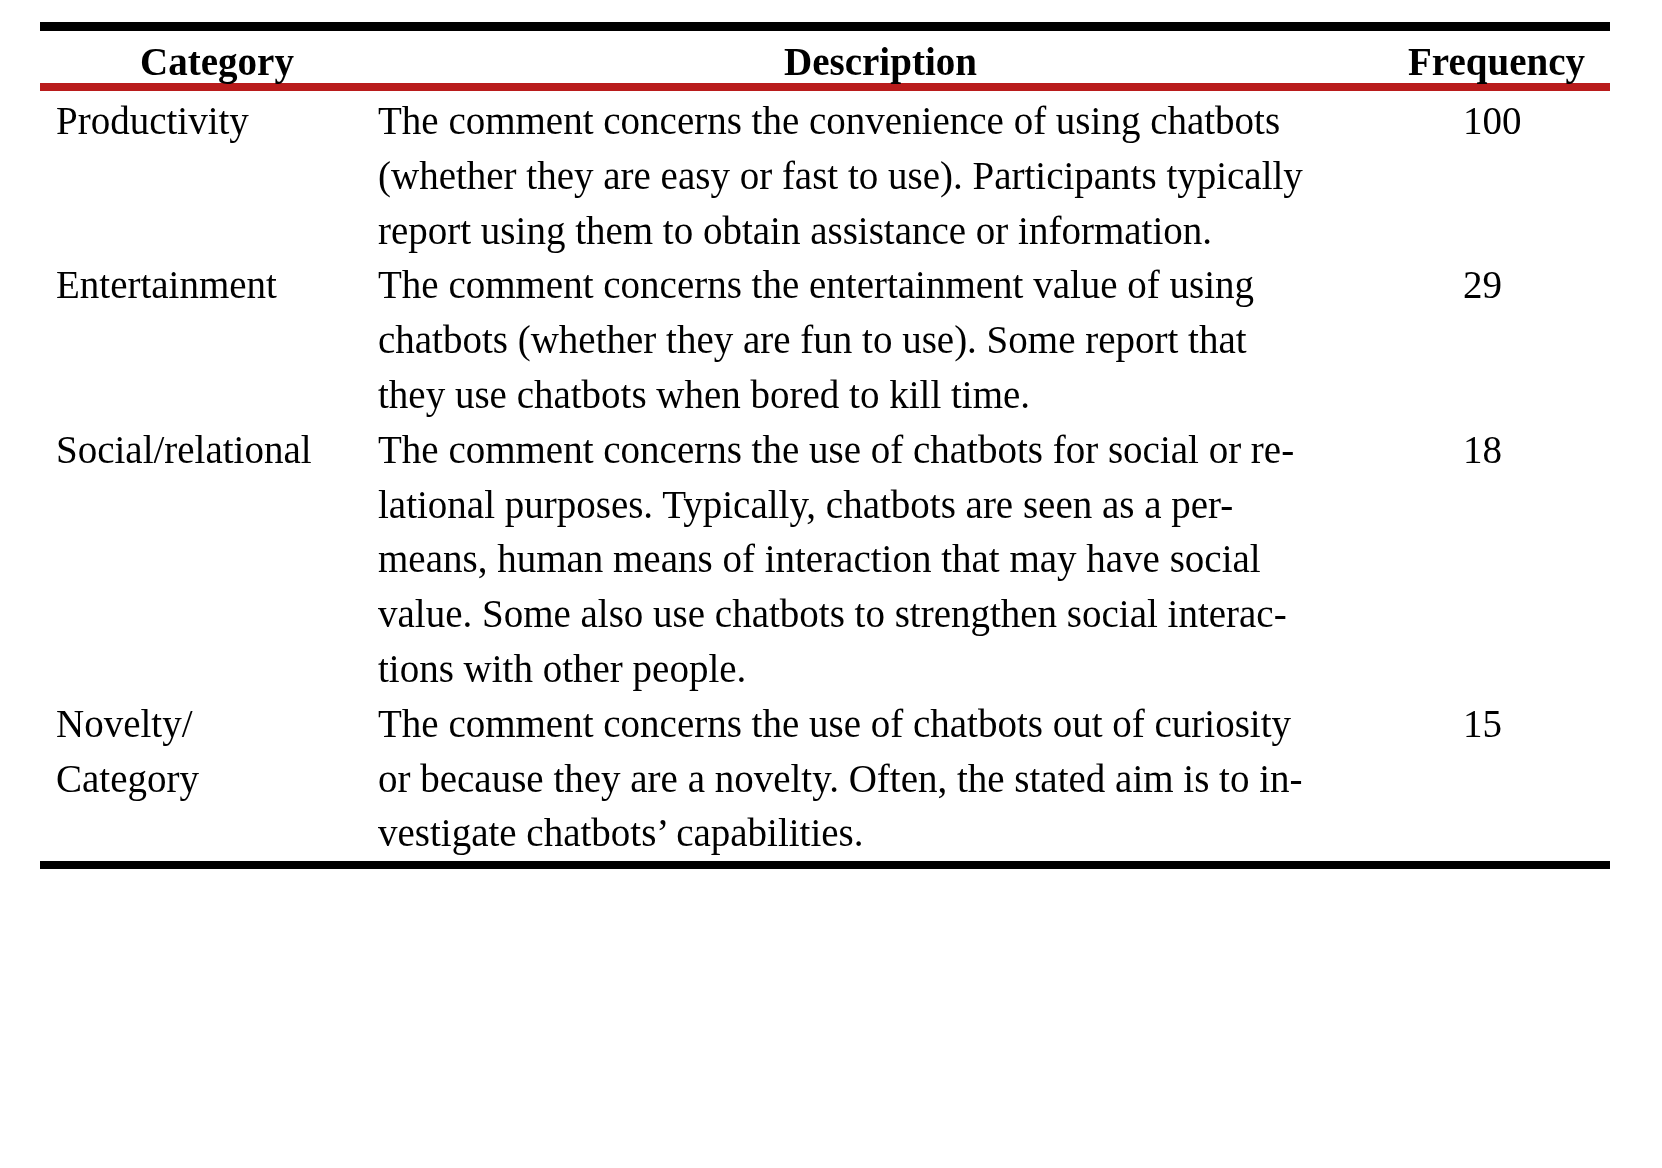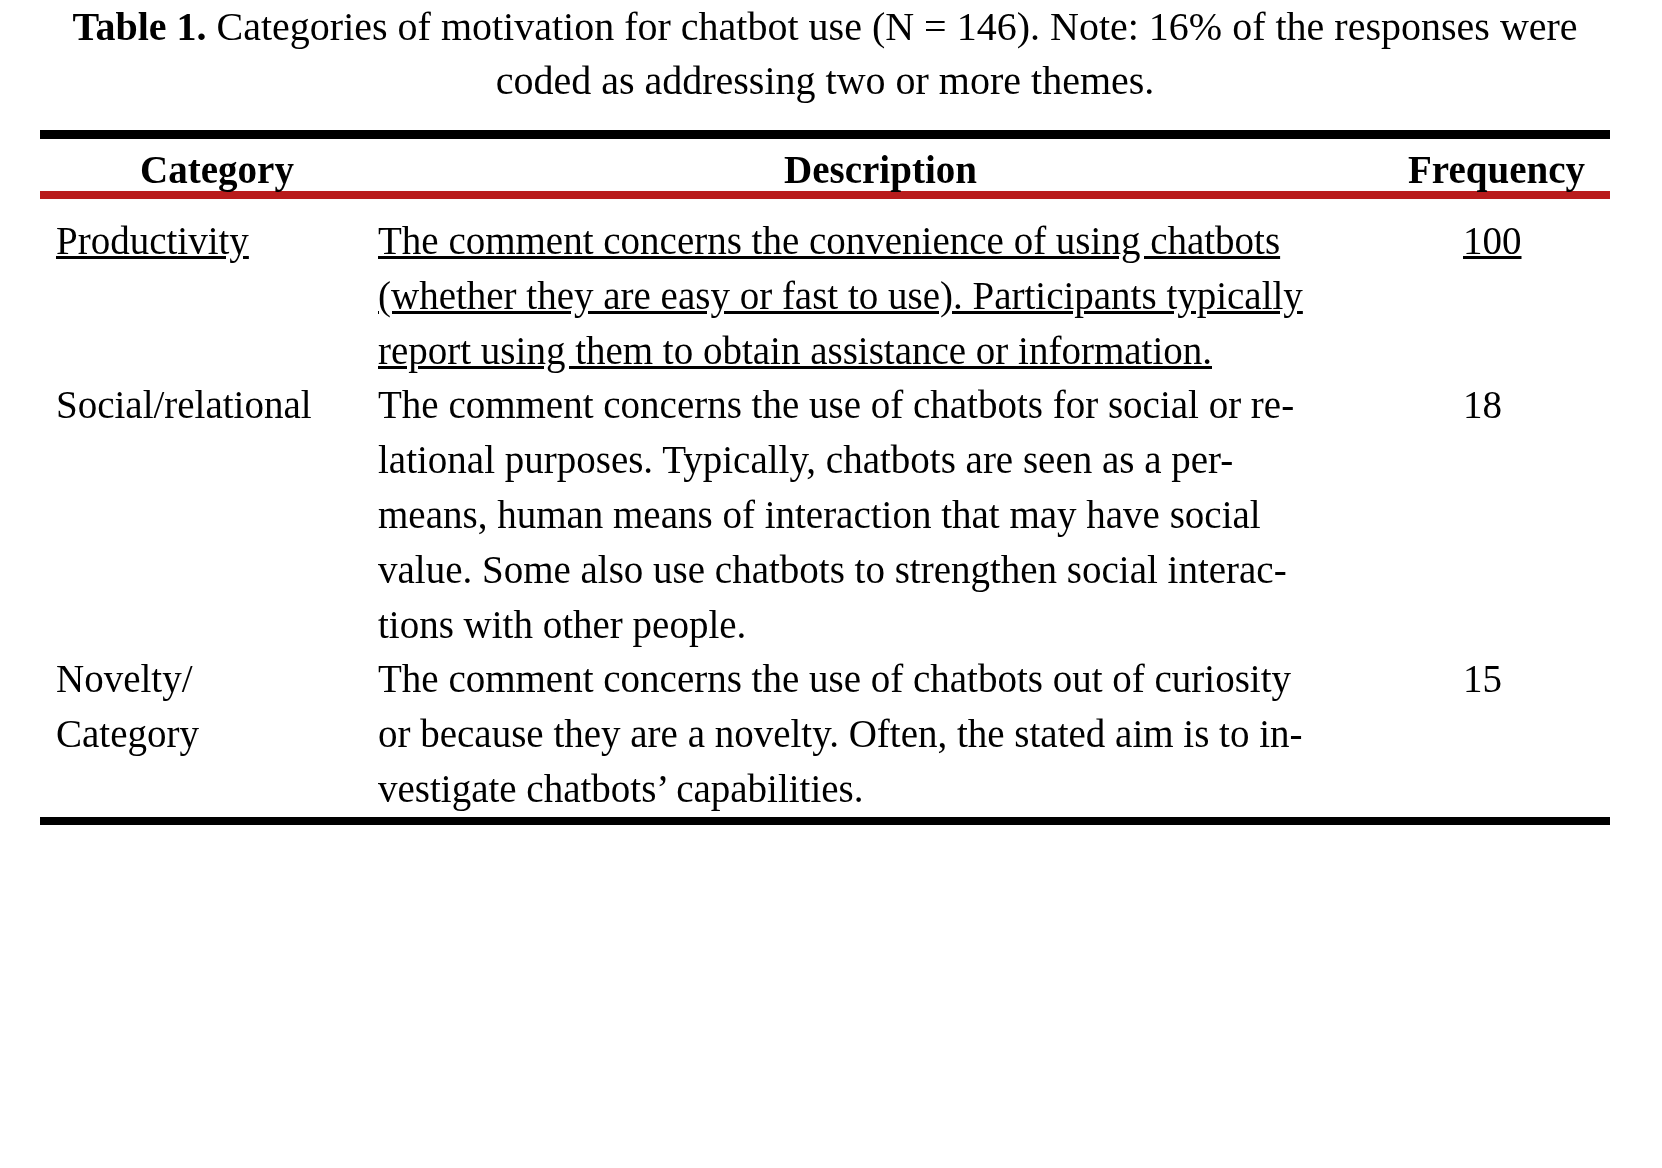--- a/index.html
+++ b/index.html
@@ -53,33 +53,31 @@
     border-bottom: 8px solid #b91c1c;
   }
   td {
     vertical-align: top;
     text-align: left;
     font-size: 39px;
     line-height: 54.8px;
     padding: 0;
     white-space: pre-line;
   }
-  tbody tr:first-child td { padding-top: 15px; text-decoration: underline; }
+  tbody tr:first-child td { padding-top: 3px; }
 
   .cell-category { padding-left: 16px; }
   td.cell-frequency { padding-left: 80px; }
   th.cell-frequency-header { padding-left: 0; margin-top: 8px; }
 </style>
 </head>
 <body>
 
 <div class="page">
 
-  <div class="caption"><span class="caption-label">Table 1.</span> <span class="caption-text">Categories of motivation for chatbot use (N = 146). Note: 16% of the responses were
-coded as addressing two or more themes.</span></div>
 
   <table class="mtable">
     <colgroup>
       <col class="c1">
         <col class="c2">
         <col class="c3">
     </colgroup>
     <thead>
       <tr>
         <th class="cell-category">Category</th>
@@ -87,20 +85,27 @@
         <th class="cell-frequency-header">Frequency</th>
       </tr>
     </thead>
     <tbody>
       <tr>
         <td class="cell-category">Productivity</td>
         <td class="cell-description">The comment concerns the convenience of using chatbots
 (whether they are easy or fast to use). Participants typically
 report using them to obtain assistance or information.</td>
         <td class="cell-frequency">100</td>
+      </tr>
+      <tr>
+        <td class="cell-category">Entertainment</td>
+        <td class="cell-description">The comment concerns the entertainment value of using
+chatbots (whether they are fun to use). Some report that
+they use chatbots when bored to kill time.</td>
+        <td class="cell-frequency">29</td>
       </tr>
       <tr>
         <td class="cell-category">Social/relational</td>
         <td class="cell-description">The comment concerns the use of chatbots for social or re-
 lational purposes. Typically, chatbots are seen as a per-
 means, human means of interaction that may have social
 value. Some also use chatbots to strengthen social interac-
 tions with other people.</td>
         <td class="cell-frequency">18</td>
       </tr>

